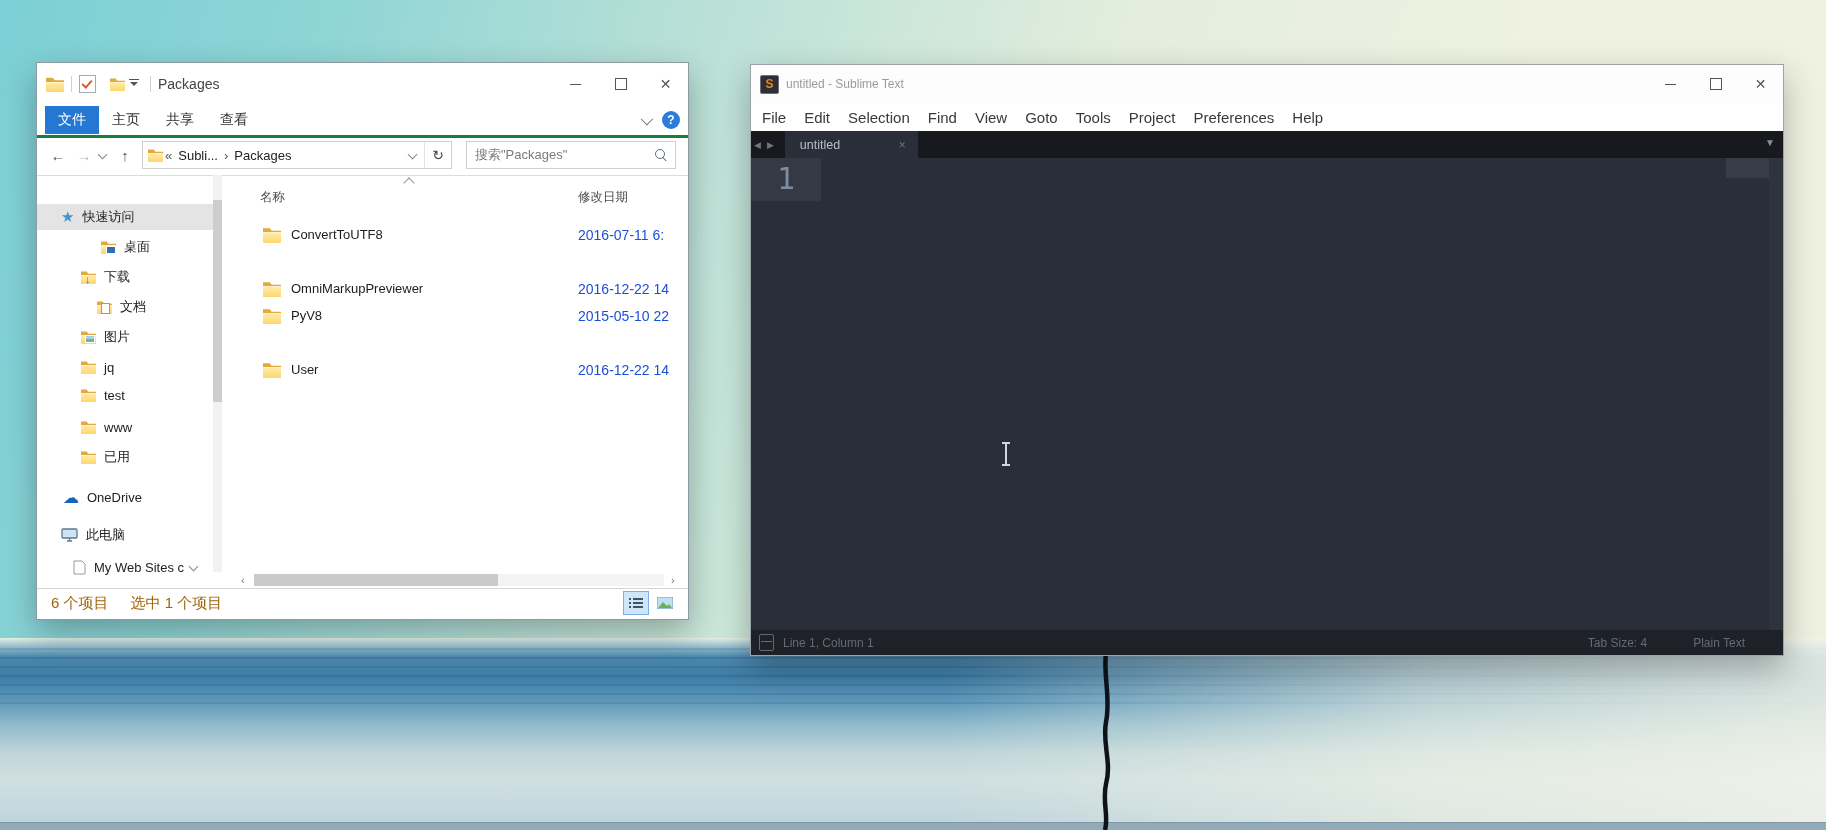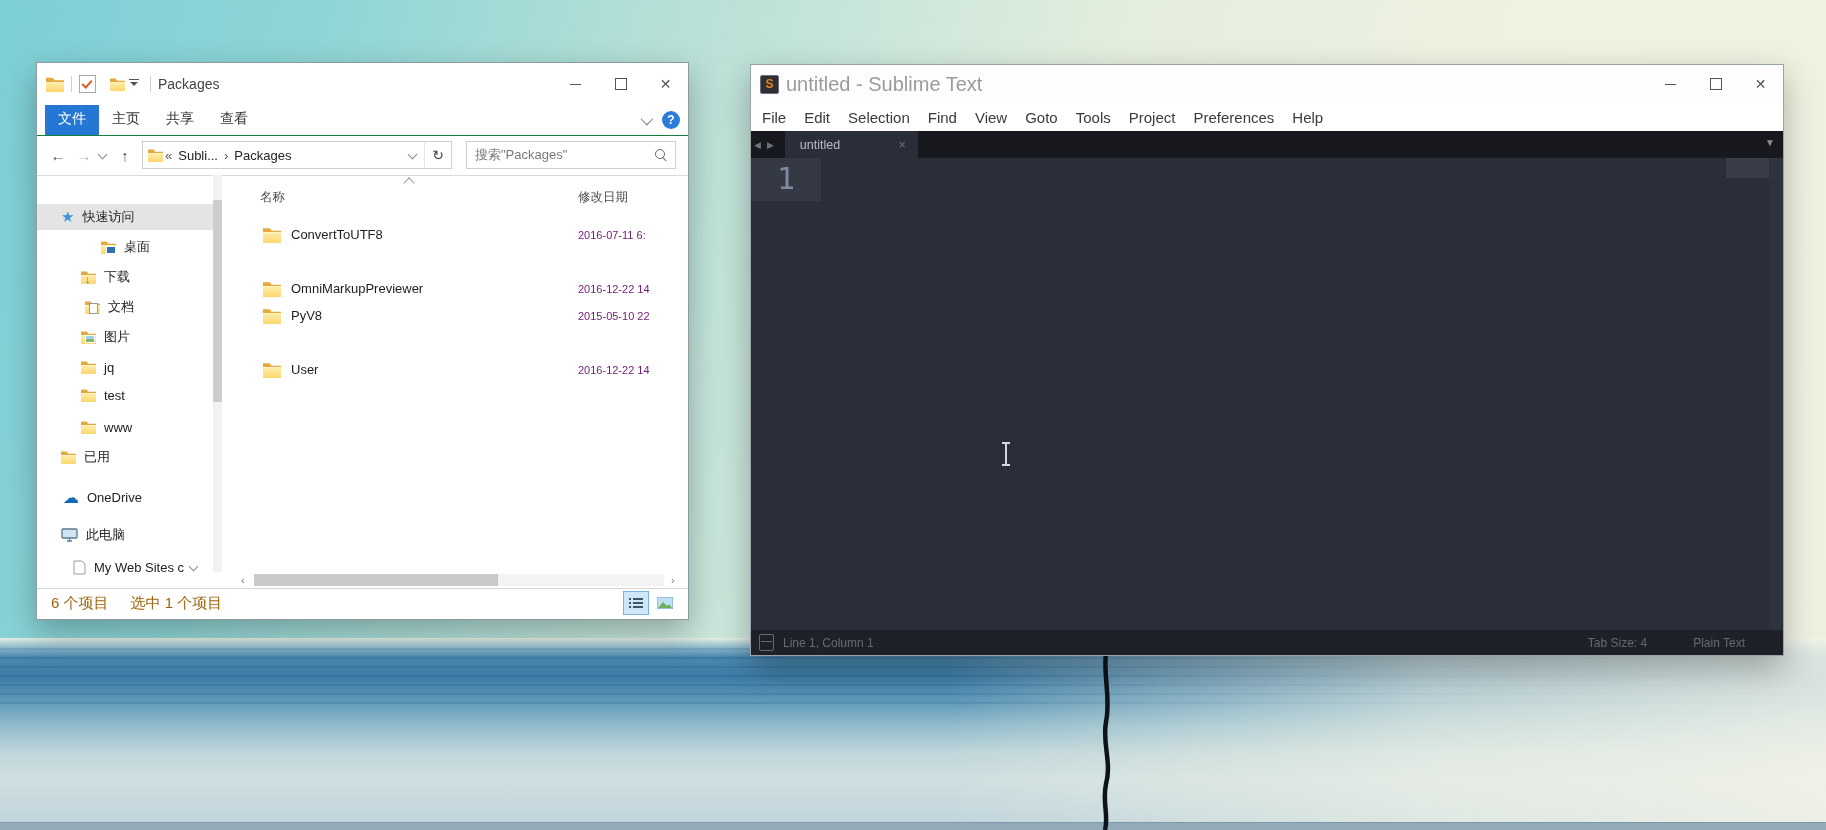--- a/index.html
+++ b/index.html
@@ -29,21 +29,21 @@
   .ex-controls{position:absolute;right:0;top:0;height:42px;display:flex;}
   .fold{position:relative;width:18px;height:15px;display:inline-block;}
   .fold i{position:absolute;left:0;top:0;width:100%;height:100%;background:#e3a83e;clip-path:polygon(0 8%,38% 8%,48% 25%,100% 25%,100% 100%,0 100%);}
   .fold b{position:absolute;left:0;top:34%;width:100%;height:66%;background:linear-gradient(180deg,#ffeBA6 0%,#fcd76e 100%);border-top:1px solid #fff3c4;}
   .fold.small{width:15px;height:13px;}
   .checkdoc{position:relative;width:15px;height:16px;background:#fff;border:1px solid #a9a9a9;display:inline-block;}
   .checkdoc:after{content:"";position:absolute;left:2px;top:4px;width:8px;height:4px;border-left:2.5px solid #e05a28;border-bottom:2.5px solid #e05a28;transform:rotate(-48deg);}
   .qat-arrow{display:inline-block;margin:0 4px;}
   .qat-arrow i{display:block;width:10px;height:0;border-top:1px solid #555;margin-bottom:2px;}
   .qat-arrow b{display:block;width:0;height:0;border:4px solid transparent;border-top-color:#555;margin:0 auto;}
-  .ex-ribbon{position:absolute;left:0;top:42px;right:0;height:30px;display:flex;border-bottom:1px solid #15803d;}
+  .ex-ribbon{position:absolute;left:0;top:42px;right:0;height:30px;display:flex;align-items:center;border-bottom:3px solid #15803d;}
   .rtab{padding:5px 13px;font-size:14px;color:#333;}
   .rtab.active{background:#2577d4;color:#fff;margin-left:8px;}
   .ex-ribbon-right{position:absolute;right:8px;top:0;height:30px;display:flex;align-items:center;gap:12px;}
   .chev{display:inline-block;width:8px;height:8px;border-right:1.6px solid #777;border-bottom:1.6px solid #777;transform:rotate(45deg) translateY(-2px);}
   .helpq{width:18px;height:18px;border-radius:50%;background:#2c7cd9;color:#fff;font-size:12px;font-weight:bold;display:flex;align-items:center;justify-content:center;}
   .ex-toolbar{position:absolute;left:0;top:72px;right:0;height:40px;display:flex;align-items:center;border-bottom:1px solid #dcdcdc;}
   .navb{width:26px;text-align:center;font-size:15px;}
   .navb.dim{color:#b9b9b9;} .navb.dark{color:#555;}
   .chev-sm{display:inline-block;width:6px;height:6px;border-right:1.4px solid #888;border-bottom:1.4px solid #888;transform:rotate(45deg);margin:0 6px 2px 2px;}
   .addr{display:flex;align-items:center;height:26px;border:1px solid #cfcfcf;width:308px;margin-left:4px;background:#fff;}
@@ -65,35 +65,35 @@
   .ovl{position:absolute;}
   .vtrack{position:absolute;left:176px;top:112px;width:9px;height:397px;background:#f2f2f2;}
   .vthumb{position:absolute;left:0;width:9px;background:#cdcdcd;}
   .ex-files{position:absolute;left:186px;top:112px;width:464px;height:397px;overflow:hidden;}
   .fhead{position:absolute;top:14px;left:0;width:464px;color:#4c4c4c;font-size:12.5px;}
   .sortcaret{position:absolute;left:182px;top:-10px;width:7px;height:7px;border-left:1.4px solid #9a9a9a;border-top:1.4px solid #9a9a9a;transform:rotate(45deg);}
   .frow{position:absolute;left:0;width:464px;height:27px;display:flex;align-items:center;}
   .frow.sel{background:#e2e2e2;}
   .frow .fold{margin-left:40px;}
   .fname{margin-left:10px;color:#1d1d1d;}
-  .fdate{position:absolute;left:355px;color:#701a75;font-size:11px;white-space:nowrap;}
+  .fdate{position:absolute;left:355px;color:#1d4ed8;font-size:14px;white-space:nowrap;}
   .hscroll{position:absolute;left:186px;top:509px;width:464px;height:16px;}
   .harrow{position:absolute;top:2px;color:#777;font-size:11px;}
   .htrack{position:absolute;left:31px;top:2px;width:410px;height:12px;background:#f3f3f3;}
   .hthumb{position:absolute;left:0;top:0;width:244px;height:12px;background:#c9c9c9;}
   .ex-status{position:absolute;left:0;top:525px;right:0;height:29px;border-top:1px solid #d6d6d6;display:flex;align-items:center;color:#1c4587;}
   .ex-status .txt{color:#a16207;font-size:15px;}
   .viewbtns{position:absolute;right:10px;top:2px;display:flex;gap:3px;}
   .vbtn{width:24px;height:22px;display:flex;align-items:center;justify-content:center;border:1px solid transparent;background:#fff;}
   .vbtn.sel{background:#cfe6f9;border-color:#7ab0e2;}
   
   .sb{left:750px;top:64px;width:1032px;height:590px;border:1px solid #9aa3a9;}
   .sb-title{position:absolute;left:0;top:0;right:0;height:38px;background:#fdfdfd;display:flex;align-items:center;padding-left:9px;}
   .sb-ico{width:17px;height:17px;background:#2e2e36;border:1px solid #6e6e74;border-radius:2px;color:#e8890c;font-size:12px;font-weight:bold;display:flex;align-items:center;justify-content:center;margin-right:7px;}
-  .sb-caption{color:#9b9b9b;font-size:20px;}
+  .sb-caption{color:#9b9b9b;font-size:12px;}
   .sb-controls{position:absolute;right:0;top:0;height:38px;display:flex;}
   .sb-menu{position:absolute;left:0;top:38px;right:0;height:28px;background:#fff;display:flex;align-items:center;padding-left:2px;}
   .mitem{padding:0 9px;font-size:15px;color:#3a3a3a;}
   .sb-tabs{position:absolute;left:0;top:66px;right:0;height:27px;background:#17191f;display:flex;align-items:flex-end;}
   .tab-nav{color:#6f757d;font-size:9px;padding:0 3px;align-self:center;}
   .tab{margin-left:8px;width:133px;height:27px;background:#2a2e38;display:flex;align-items:center;color:#b9bec8;font-size:12.5px;padding-left:15px;box-sizing:border-box;}
   .tab-close{margin-left:auto;margin-right:12px;color:#70757d;font-size:12px;}
   .tab-list{position:absolute;right:8px;top:6px;color:#8a8f96;font-size:10px;}
   .sb-editor{position:absolute;left:0;top:93px;right:0;bottom:25px;background:#2a2e38;font-family:"DejaVu Sans Mono","Liberation Mono",monospace;}
   .gutter-hl{position:absolute;left:0;top:0;width:70px;height:43px;background:#343944;}
@@ -207,21 +207,21 @@
       </div>
       <div class="sitem" style="top:89px;padding-left:44px">
         <span class="ic fold small">
             <i></i>
             <b></b>
           <span class="ovl" style="left:4px;top:2px;color:#2b7cd3;font-size:11px;font-weight:bold">↓</span>
         </span>
         <span>下载</span>
 
       </div>
-      <div class="sitem" style="top:119px;padding-left:48px">
+      <div class="sitem" style="top:119px;padding-left:60px">
         <span class="ic fold small">
             <i></i>
             <b></b>
           <span class="ovl" style="left:4px;top:2px;width:7px;height:9px;background:#fff;border:1px solid #9a9a9a"></span>
         </span>
         <span>文档</span>
 
       </div>
       <div class="sitem" style="top:149px;padding-left:44px">
         <span class="ic fold small">
@@ -246,21 +246,21 @@
           </span>
         <span>test</span>
       </div>
       <div class="sitem" style="top:239px;padding-left:44px">
         <span class="ic fold small">
             <i></i>
             <b></b>
           </span>
         <span>www</span>
       </div>
-      <div class="sitem" style="top:269px;padding-left:24px">
+      <div class="sitem" style="top:269px;padding-left:44px">
         <span class="ic fold small">
             <i></i>
             <b></b>
           </span>
         <span>已用</span>
       </div>
       <div class="sitem" style="top:309px;padding-left:26px">
         <span class="ic cloud">☁</span>
         <span>OneDrive</span>
       </div>

